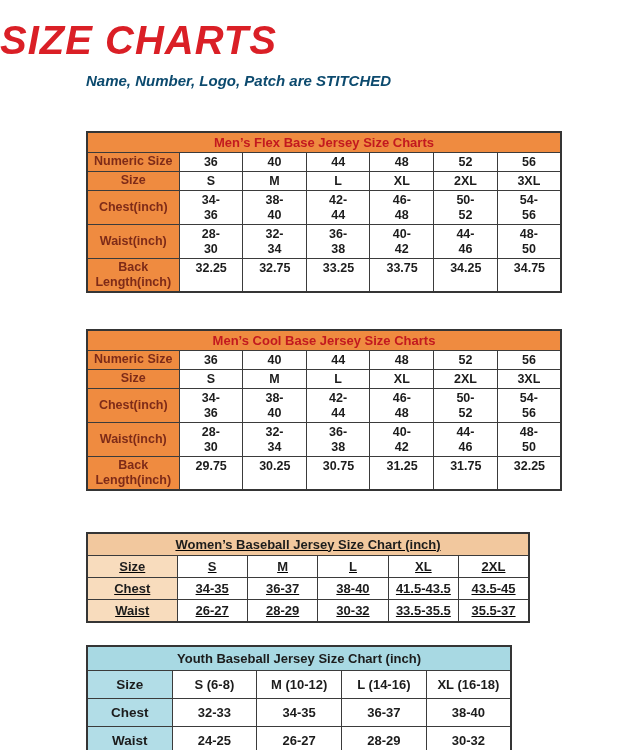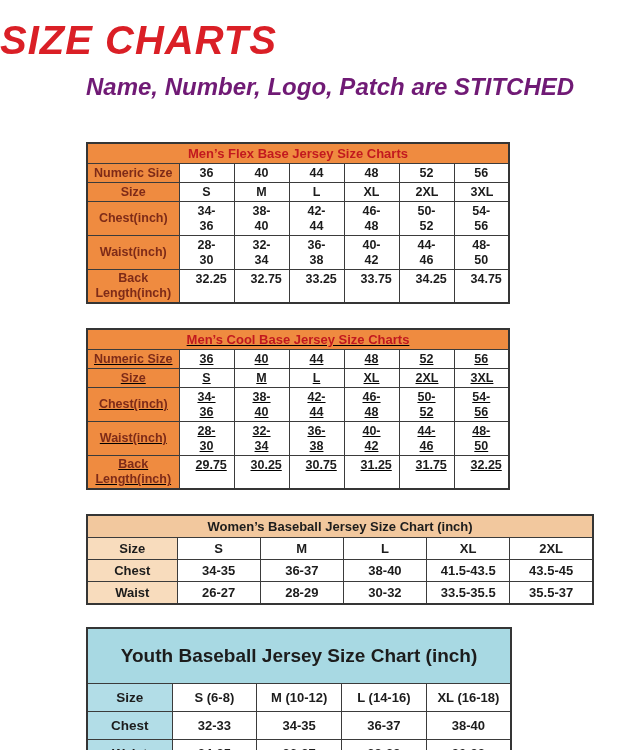--- a/index.html
+++ b/index.html
@@ -17,69 +17,69 @@
     font-weight: 800;
     font-size: 40px;
     letter-spacing: 1px;
     color: #da1f26;
     margin-right: 28px;
   }
   .subtitle {
     margin: 8px 40px 0 86px;
     font-style: italic;
     font-weight: 700;
-    font-size: 24px;
+    font-size: 15px;
     line-height: 1.3;
-    color: #701a75;
+    color: #0c4a6e;
   }
 
   table.chart {
     border-collapse: collapse;
     margin-left: 86px;
     table-layout: fixed;
     border: 2px solid #353535;
   }
   table.chart td {
     border: 1px solid #3b3b3b;
     text-align: center;
     font-weight: 700;
     color: #1c1c1c;
     background: #ffffff;
     overflow: hidden;
   }
   .title-cell { padding: 2px; }
 
   
-  .mens { width: 424px; }
+  .mens { width: 476px; }
   .mens-1 { margin-top: 40px; }
-  .mens-2 { margin-top: 24px; text-decoration: underline; }
+  .mens-2 { margin-top: 36px; }
   .mens col.label-col { width: 92px; }
   .mens .title-cell { background: #ef8b40; color: #c2191f; font-size: 13px; }
   .mens .label-cell {
     background: #ef8b40; color: #7e2b18;
     font-size: 12.5px; line-height: 1.2; padding: 1px 2px;
     vertical-align: middle;
     text-align: center;
   }
   .mens .data-cell {
     font-size: 12.5px; line-height: 1.2; padding: 2px 16px 1px;
     vertical-align: top;
   }
 
   
-  .womens { width: 508px; margin-top: 24px; }
+  .womens { width: 444px; margin-top: 41px; text-decoration: underline; }
   .womens col.label-col { width: 90px; }
   .womens .title-cell { background: #f2c89e; color: #1c1c1c; font-size: 13px; padding: 3px; }
   .womens .label-cell { background: #f8dcbd; font-size: 13px; padding: 3px 2px; vertical-align: middle; }
   .womens .data-cell { font-size: 13px; padding: 3px 1px; vertical-align: middle; }
 
   
   .youth { width: 426px; margin-top: 22px; }
   .youth col.label-col { width: 85px; }
-  .youth .title-cell { background: #a8d9e3; color: #1c1c1c; font-size: 19px; padding: 16px; }
+  .youth .title-cell { background: #a8d9e3; color: #1c1c1c; font-size: 13px; padding: 4px; }
   .youth .label-cell { background: #b2dde7; font-size: 13.5px; padding: 6px 2px; vertical-align: middle; }
   .youth .data-cell { font-size: 13px; padding: 6px 1px; vertical-align: middle; }
 </style>
 </head>
 <body>
 
 <div class="page">
 
   <h1 class="main-title">SIZE CHARTS</h1>
 

